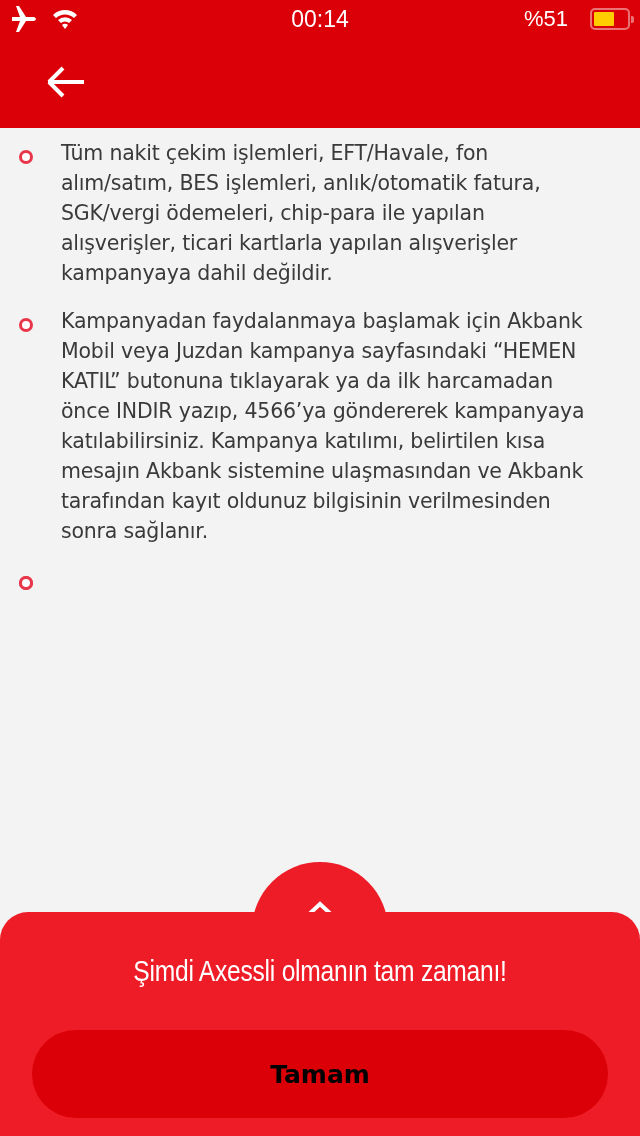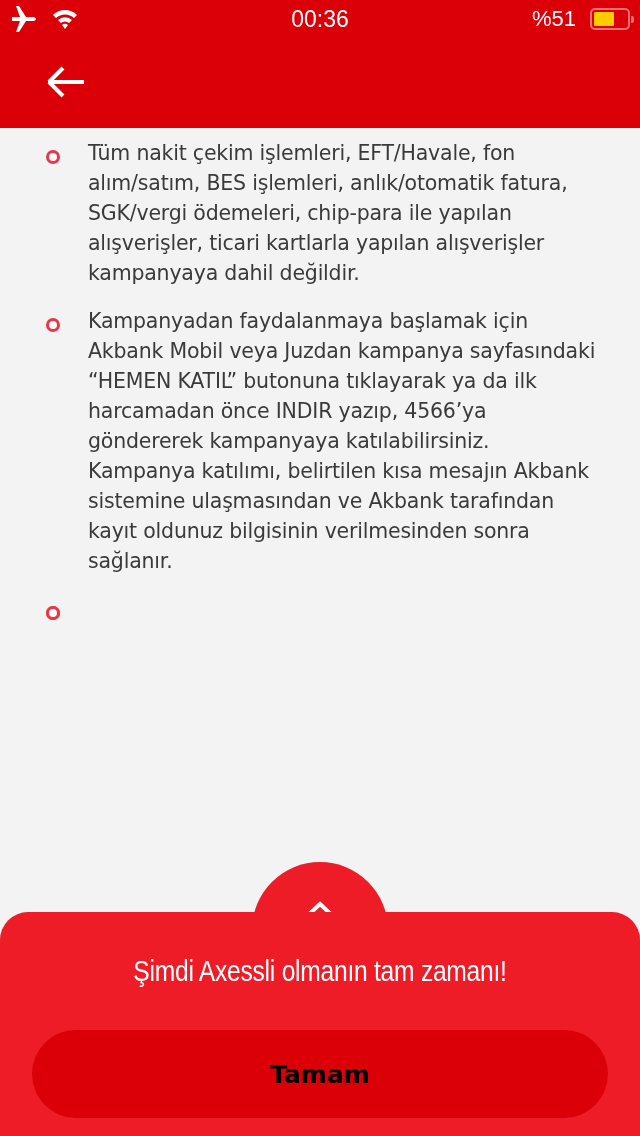--- a/index.html
+++ b/index.html
@@ -15,38 +15,37 @@
     }
     .status-bar {
       position: absolute; left: 0; top: 0; width: 640px; height: 40px;
       color: #fff;
     }
     .status-left { position: absolute; left: 10px; top: 6px; display: flex; align-items: center; gap: 14px; }
     .status-time {
       position: absolute; left: 0; right: 0; top: 6px; text-align: center;
       font-family: "Liberation Sans", sans-serif; font-size: 23px; font-weight: 400;
     }
-    .status-right { position: absolute; right: 10px; top: 6px; display: flex; align-items: center; gap: 14px; }
+    .status-right { position: absolute; right: 10px; top: 6px; display: flex; align-items: center; gap: 22px; }
     .battery-pct { font-family: "Liberation Sans", sans-serif; font-size: 22px; }
     .battery {
       width: 40px; height: 22px; border: 2px solid rgba(255,255,255,0.45); border-radius: 5px;
       padding: 2px; position: relative;
     }
     .battery-fill { width: 20px; height: 100%; background: #ffcc00; border-radius: 1px; }
     .battery-tip {
       position: absolute; right: -6px; top: 6px; width: 3px; height: 7px;
       background: rgba(255,255,255,0.45); border-radius: 0 2px 2px 0;
     }
     .back-button {
       position: absolute; left: 36px; top: 60px; width: 60px; height: 48px; cursor: pointer;
     }
     .content {
       position: absolute; left: 0; top: 128px; width: 640px; height: 800px;
       padding-top: 10px;
-      padding-left: 27px;
     }
     .bullet-item {
       position: relative; padding-left: 61px; padding-right: 40px;
       margin-bottom: 18px;
     }
     .bullet-dot {
       position: absolute; left: 19px; top: 12px; width: 14px; height: 14px;
       border: 3px solid #e8364a; border-radius: 50%; background: #fff;
     }
     .bullet-text {
@@ -87,21 +86,21 @@
             </svg>
         </span>
         <span>
           <svg width="26" height="22" viewBox="0 0 26 22">
               <path d="M1 7 A17 17 0 0 1 25 7 L22 10 A13 13 0 0 0 4 10 Z" fill="#fff"></path>
               <path d="M6 12 A10 10 0 0 1 20 12 L17 15 A6 6 0 0 0 9 15 Z" fill="#fff"></path>
               <path d="M10 17 L13 21 L16 17 A4 4 0 0 0 10 17 Z" fill="#fff"></path>
             </svg>
         </span>
       </div>
-      <div class="status-time">00:36</div>
+      <div class="status-time">00:14</div>
       <div class="status-right">
         <span class="battery-pct">%51</span>
         <div class="battery">
           <div class="battery-fill"></div>
           <div class="battery-tip"></div>
         </div>
       </div>
     </div>
     <div class="back-button">
       <svg width="60" height="48" viewBox="0 0 60 48">

